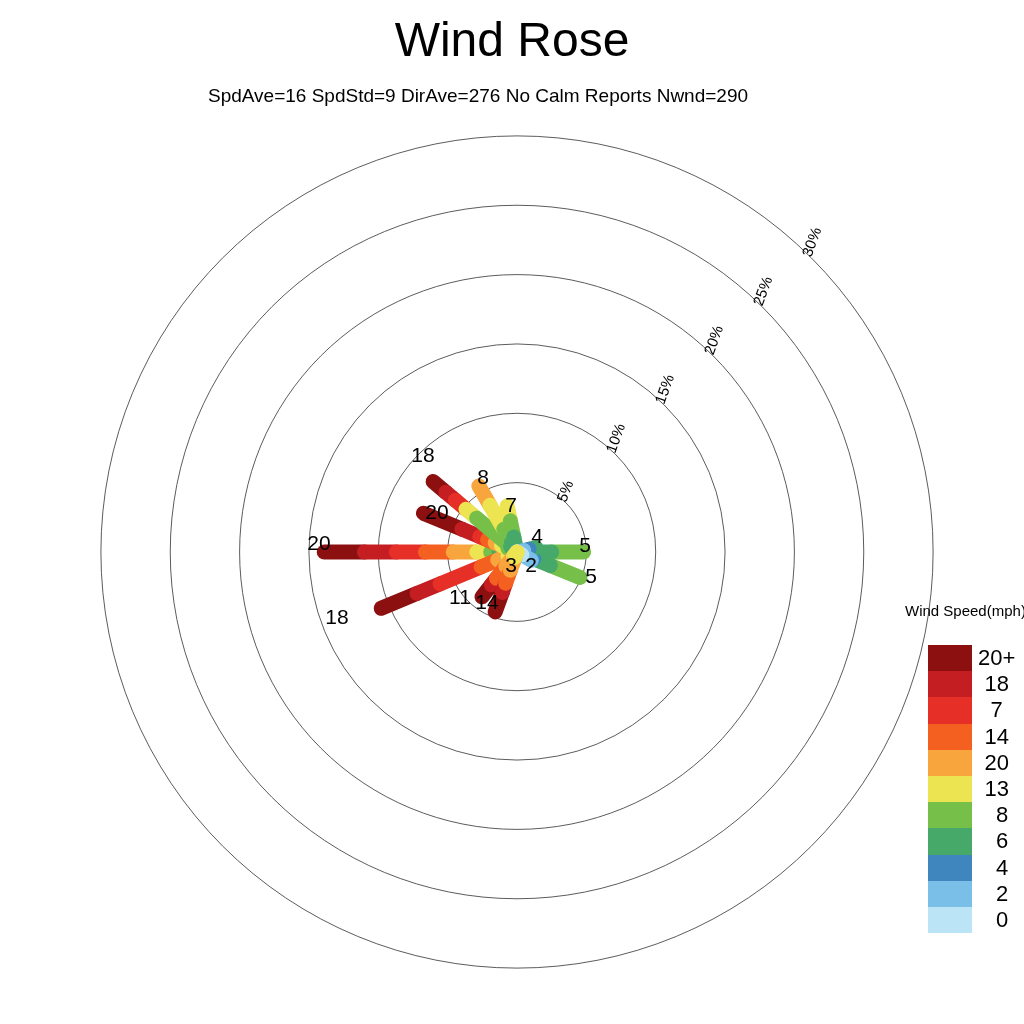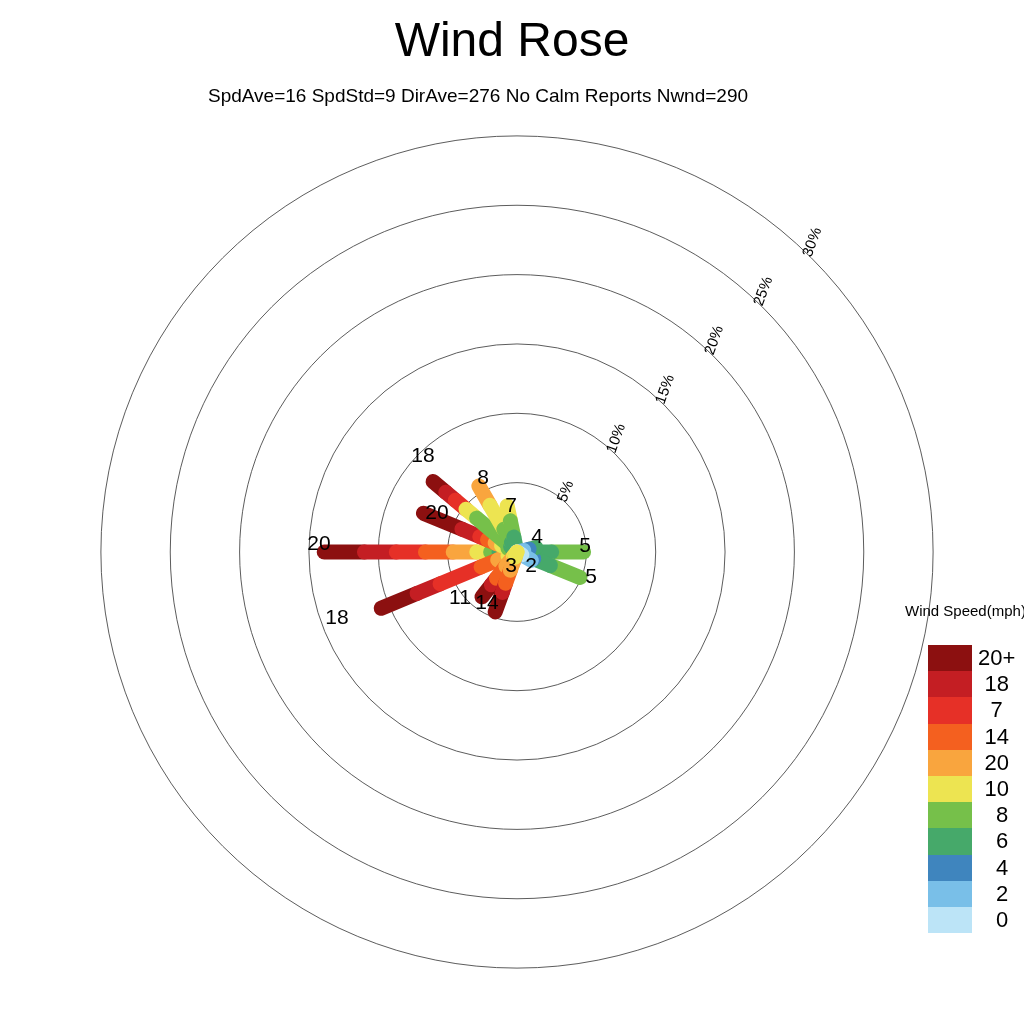--- a/index.html
+++ b/index.html
@@ -199,21 +199,21 @@
       <div class="legend-swatch" style="background: rgb(63, 133, 190);"></div>
       <div class="legend-swatch" style="background: rgb(121, 191, 232);"></div>
       <div class="legend-swatch" style="background: rgb(188, 228, 247);"></div>
     </div>
   <div class="legend-labels" id="legend-labels" style="left:978px; top:645px;">
       <div class="legend-label">20+</div>
       <div class="legend-label">18</div>
       <div class="legend-label">7</div>
       <div class="legend-label">14</div>
       <div class="legend-label">20</div>
-      <div class="legend-label">10</div>
+      <div class="legend-label">13</div>
       <div class="legend-label" style="padding-left: 11px;">8</div>
       <div class="legend-label" style="padding-left: 11px;">6</div>
       <div class="legend-label" style="padding-left: 11px;">4</div>
       <div class="legend-label" style="padding-left: 11px;">2</div>
       <div class="legend-label" style="padding-left: 11px;">0</div>
     </div>
 
 </div>
 
 </body></html>

